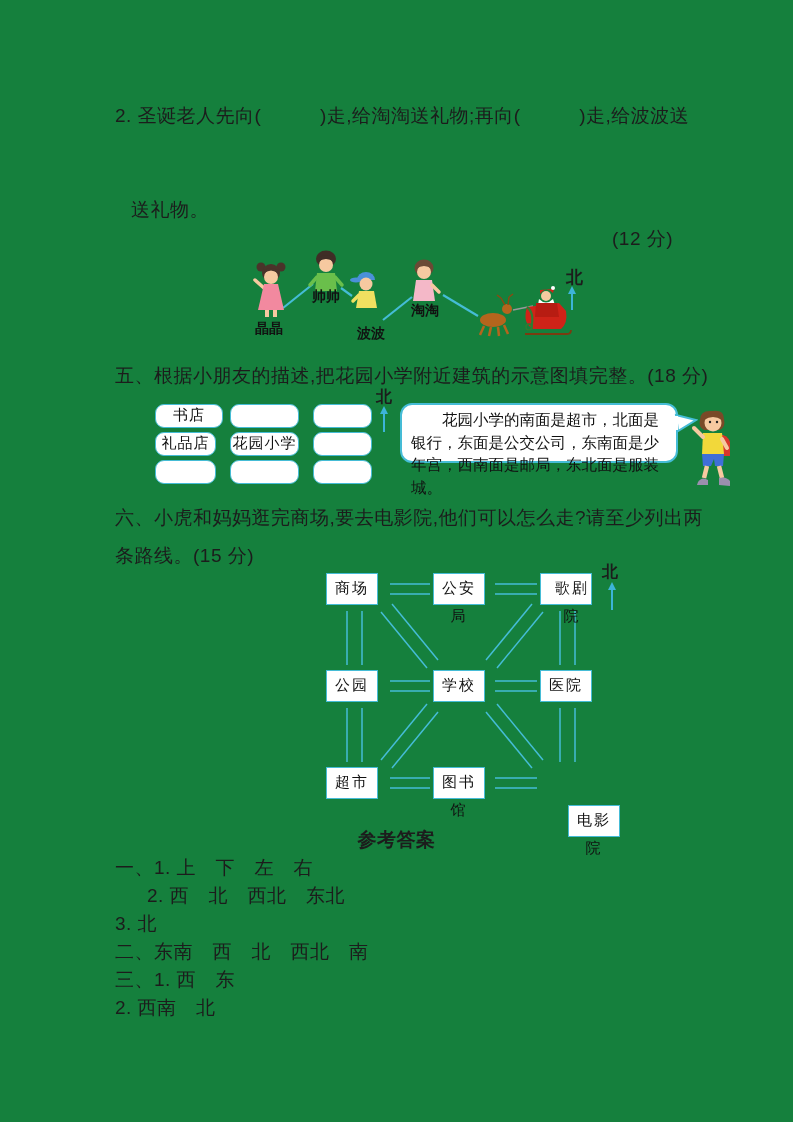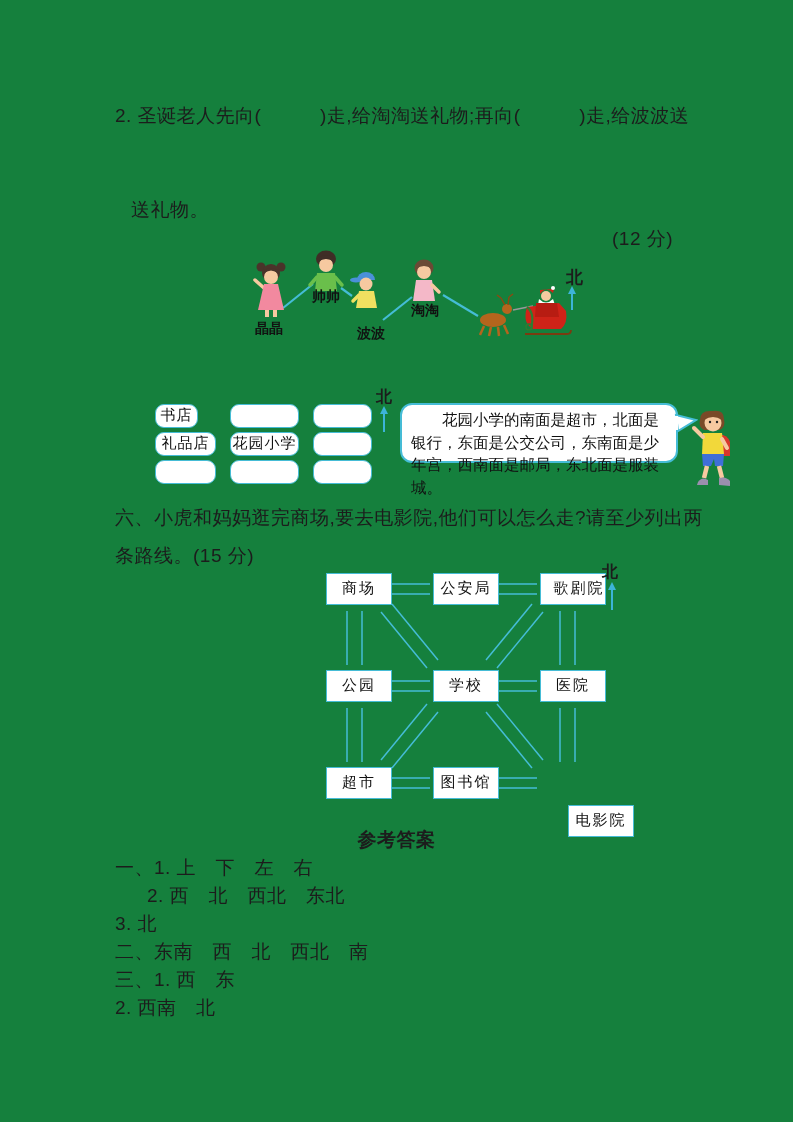--- a/index.html
+++ b/index.html
@@ -10,21 +10,21 @@
     overflow:hidden;
   }
   .abs { position:absolute; }
   .t { font-size:19px; font-weight:500; letter-spacing:0.5px; white-space:nowrap; color:#1c1c1c; }
   .gridbox {
     position:absolute; height:24px; border:1.5px solid #45bcd6; border-radius:9px;
     background:#fff; text-align:center; line-height:20px; font-size:15px;
     font-family:"Liberation Serif","DejaVu Serif",serif; color:#111; letter-spacing:1px;
   }
   .mapbox {
-    position:absolute; width:66px; height:32px; border:1.6px solid #45bcd6;
+    position:absolute; width:52px; height:32px; border:1.6px solid #45bcd6;
     background:#fff; text-align:center; line-height:28px; font-size:15px;
     font-family:"Liberation Serif","DejaVu Serif",serif; color:#111; letter-spacing:2px;
   }
   .bubble {
     position:absolute; left:400px; top:403px; width:278px; height:60px;
     border:2px solid #45bcd6; border-radius:12px; background:#fff;
     padding:4px 9px; font-size:15.5px; line-height:22.5px; text-indent:2em;
     font-family:"Liberation Serif","DejaVu Serif",serif; color:#111;
   }
   .north { font-size:16px; font-weight:600; color:#1c1c1c; }
@@ -110,23 +110,24 @@
       <line x1="347" y1="67" x2="347" y2="49" stroke="#3db4d8" stroke-width="2"></line>
       <polygon points="343,51 351,51 347,43" fill="#3db4d8"></polygon>
     </g>
 
     <text x="30" y="90" font-size="14" font-weight="700" fill="#111">晶晶</text>
     <text x="87" y="58" font-size="14" font-weight="700" fill="#111">帅帅</text>
     <text x="132" y="95" font-size="14" font-weight="700" fill="#111">波波</text>
     <text x="186" y="72" font-size="14" font-weight="700" fill="#111">淘淘</text>
   </svg>
 
+  <div class="abs t" style="left:115px; top:363px;">五、根据小朋友的描述,把花园小学附近建筑的示意图填完整。(18 分)</div>
 
   <div>
-    <div class="gridbox" style="left:155px; top:404px; width:43px;">书店</div>
+    <div class="gridbox" style="left:155px; top:404px; width:68px;">书店</div>
     <div class="gridbox" style="left:230px; top:404px; width:69px;"></div>
     <div class="gridbox" style="left:313px; top:404px; width:59px;"></div>
     <div class="gridbox" style="left:155px; top:432px; width:61px;">礼品店</div>
     <div class="gridbox" style="left:230px; top:432px; width:69px;">花园小学</div>
     <div class="gridbox" style="left:313px; top:432px; width:59px;"></div>
     <div class="gridbox" style="left:155px; top:460px; width:61px;"></div>
     <div class="gridbox" style="left:230px; top:460px; width:69px;"></div>
     <div class="gridbox" style="left:313px; top:460px; width:59px;"></div>
   </div>
 

